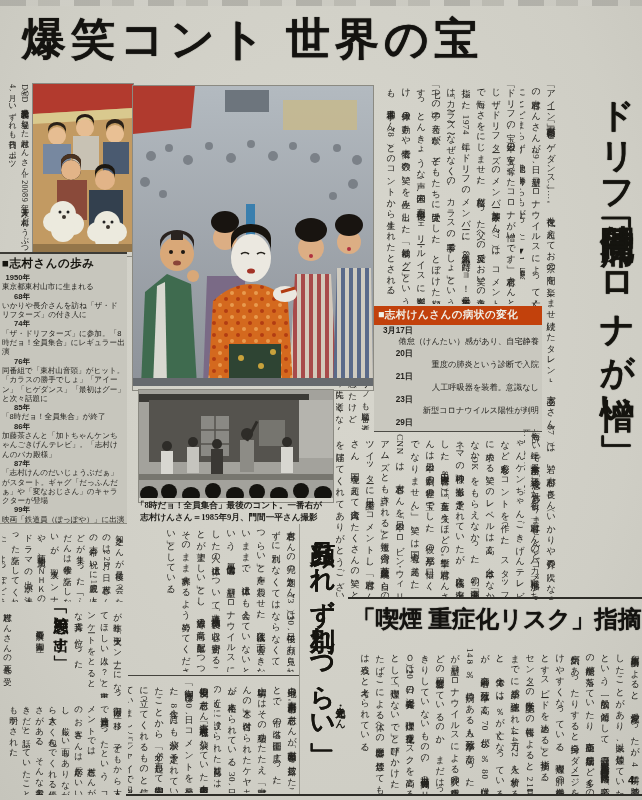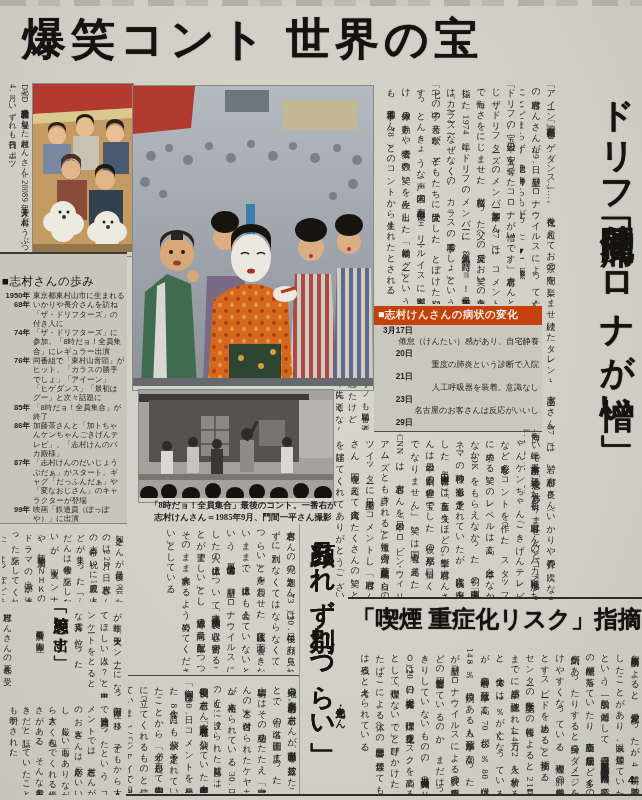--- a/index.html
+++ b/index.html
@@ -58,34 +58,34 @@
   .cond-date { width:42px; min-width:42px; text-align:right; padding-right:5px; font-weight:bold; font-size:8.2px; line-height:10.5px; color:#201f1b; }
   .cond-text { font-size:8.2px; line-height:10.5px; color:#201f1b;text-align:right; }
 
   
   #history-box {
     left:0; top:252px; width:127px; height:272px;
     background:#c7c6bd; border-top:2px solid #3c3b36; border-bottom:1px solid #8a897f;
     font-family:"Liberation Sans","DejaVu Sans",sans-serif;
     padding:1px 2px;
   }
-  #history-title { font-weight:normal; font-size:11.5px; color:#15140f; letter-spacing:0.5px; padding:19px 0 2px; }
-  .hist-row { display:flex; }
+  #history-title { font-weight:bold; font-size:11.5px; color:#15140f; letter-spacing:0.5px; padding:1px 0 2px; }
+  .hist-row { display:flex;flex-direction:column; }
   .hist-year { width:31px; min-width:31px; text-align:right; padding-right:3px; font-weight:bold; font-size:7.6px; line-height:9.3px; color:#201f1b; }
   .hist-text { font-size:7.6px; line-height:9.3px; color:#201f1b; letter-spacing:0; }
 
   #caption-left { left:2px; top:84px; width:28px; height:310px; font-size:8px; line-height:12.5px; letter-spacing:0.3px; color:#23221e; }
 
   .photo { box-shadow:0 0 0 1px #8b8a82; }
   #photo-dogs { left:33px; top:84px; }
   #photo-main { left:133px; top:86px; }
   #photo-stage { left:139px; top:390px; }
 
   #caption-stage {
-    left:137px; top:500px; width:212px; height:24px;
+    left:123px; top:500px; width:212px; height:24px;
     font-size:8.6px; line-height:11.5px; text-align:center; color:#1e1d19; font-weight:bold;
   }
 
   #block-a2 { left:2px; top:528px; width:124px; height:74px; font-size:8.5px; line-height:13px; }
   #block-anketo { left:74px; top:606px; width:50px; height:92px; font-size:8.5px; line-height:13px; }
   #egao-headline { left:46px; top:604px; width:24px; height:140px; font-size:15px; font-weight:bold; letter-spacing:1px; color:#15140f; }
   #egao-sub { left:32px; top:624px; width:12px; height:100px; font-size:8.3px; letter-spacing:0.5px; color:#23221e; }
   #egao-left { left:2px; top:606px; width:13px; height:92px; font-size:8.5px; }
   #block-misono2 { left:0; top:700px; width:124px; height:95px; font-size:8.5px; line-height:13px; }
 
@@ -361,21 +361,21 @@
   <div class="cond-row">
       <span class="cond-date">20日</span>
       <span class="cond-text">重度の肺炎という診断で入院</span>
     </div>
   <div class="cond-row">
       <span class="cond-date">21日</span>
       <span class="cond-text">人工呼吸器を装着。意識なし</span>
     </div>
   <div class="cond-row">
       <span class="cond-date">23日</span>
-      <span class="cond-text">名古屋のお客さんは反応がいいし</span>
+      <span class="cond-text">新型コロナウイルス陽性が判明</span>
     </div>
   <div class="cond-row">
       <span class="cond-date">29日</span>
       <span class="cond-text">死去</span>
     </div>
 </div>
 
 <div id="block-a2" class="abs v clip body-text">知之さんが最後に会ったのは2月25日、志村さんの古希の祝いに親戚10人ほどが集まった。「ふだんは仕事の話をしないが、聖火ランナーや、映画初主演、ＮＨＫの連続ドラマの出演が決まった話をしてくれた。よっぽどうれしいのだろうと思った」と振り返った。</div>
 <div id="block-anketo" class="abs v clip body-text">が昨年、「聖火ランナーになってほしい人は？」と市民アンケートをとると、圧倒的な支持で1位だった。</div>
 <h3 id="egao-headline" class="abs v clip">「笑顔思い出す」</h3>

